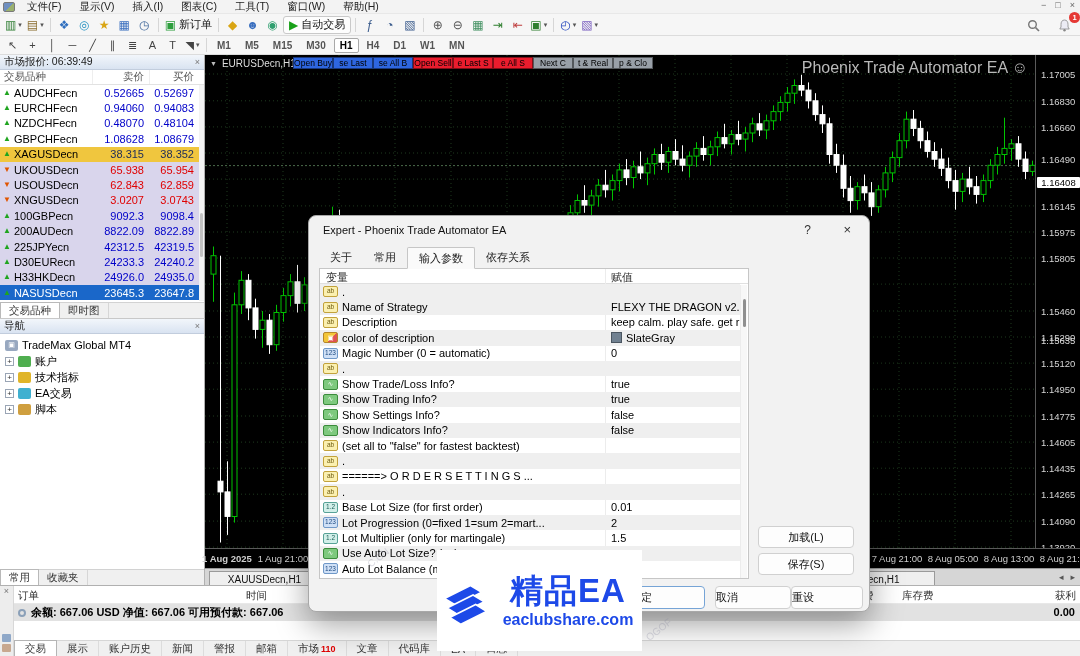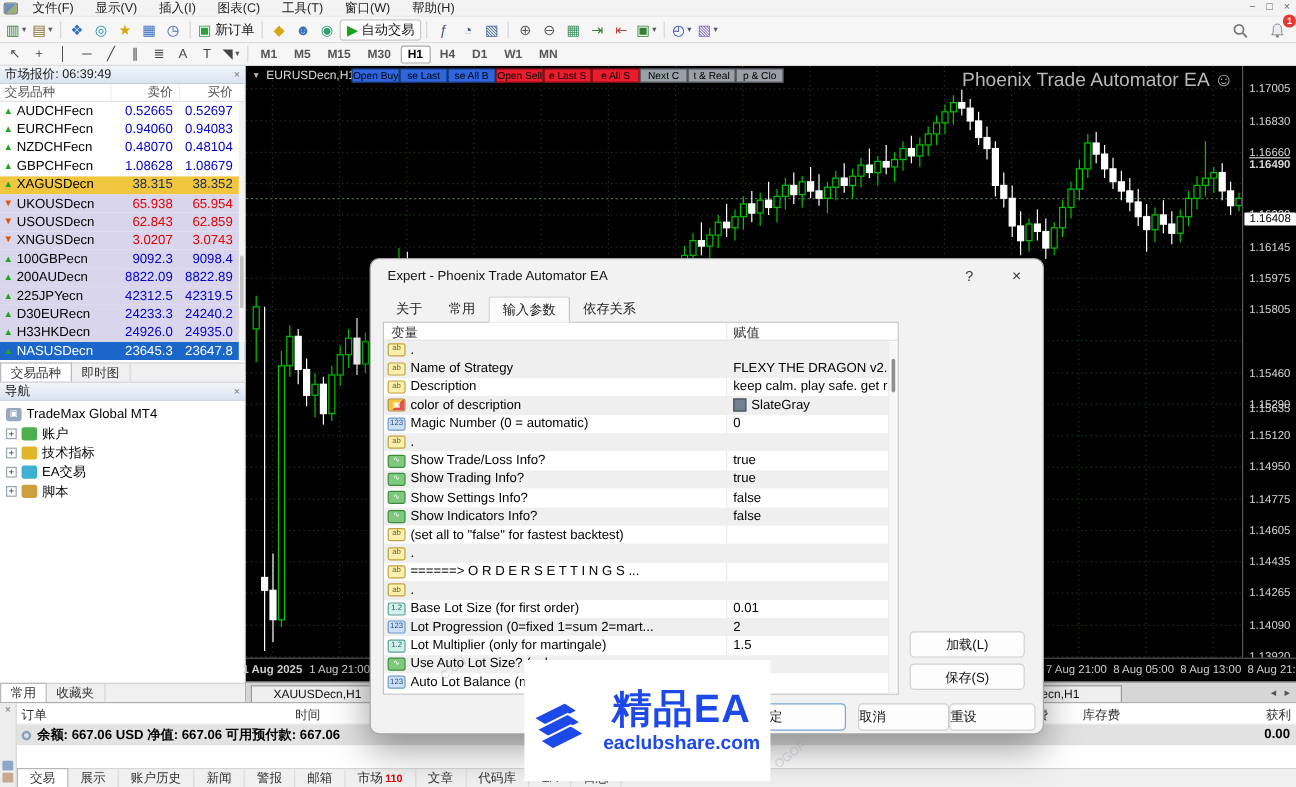--- a/index.html
+++ b/index.html
@@ -766,22 +766,22 @@
         <span class="ob gray">t &amp; Real</span>
         <span class="ob gray">p &amp; Clo</span>
       </div>
     <div class="ea-label">
       <span>Phoenix Trade Automator EA</span>
       <span>☺</span>
     </div>
     <div class="paxis" id="price-axis">
         <span class="pa-label" style="top: 14px;">1.17005</span>
         <span class="pa-label" style="top: 41px;">1.16830</span>
-        <span class="pa-label" style="top: 67px; text-decoration: underline;">1.16660</span>
-        <span class="pa-label" style="top: 77px; font-weight: bold;">1.16490</span>
+        <span class="pa-label" style="top: 67px;">1.16660</span>
+        <span class="pa-label" style="top: 99px;">1.16490</span>
         <span class="pa-label" style="top: 119px;">1.16320</span>
         <span class="pa-label" style="top: 146px;">1.16145</span>
         <span class="pa-label" style="top: 172px;">1.15975</span>
         <span class="pa-label" style="top: 198px;">1.15805</span>
         <span class="pa-label" style="top: 236px; margin-top: 44px;">1.15635</span>
         <span class="pa-label" style="top: 251px;">1.15460</span>
         <span class="pa-label" style="top: 277px;">1.15290</span>
         <span class="pa-label" style="top: 303px;">1.15120</span>
         <span class="pa-label" style="top: 329px;">1.14950</span>
         <span class="pa-label" style="top: 356px;">1.14775</span>

